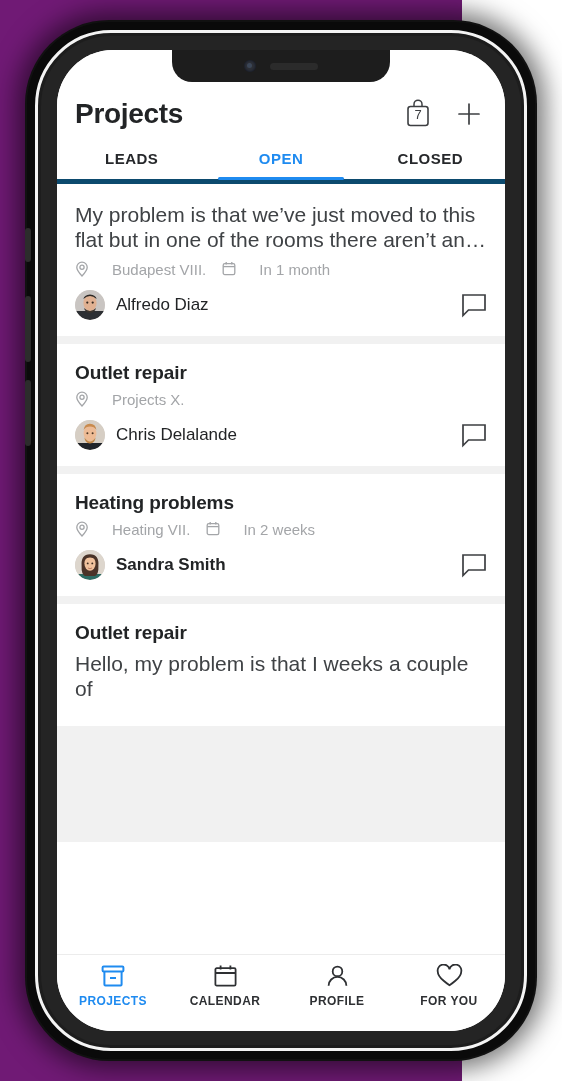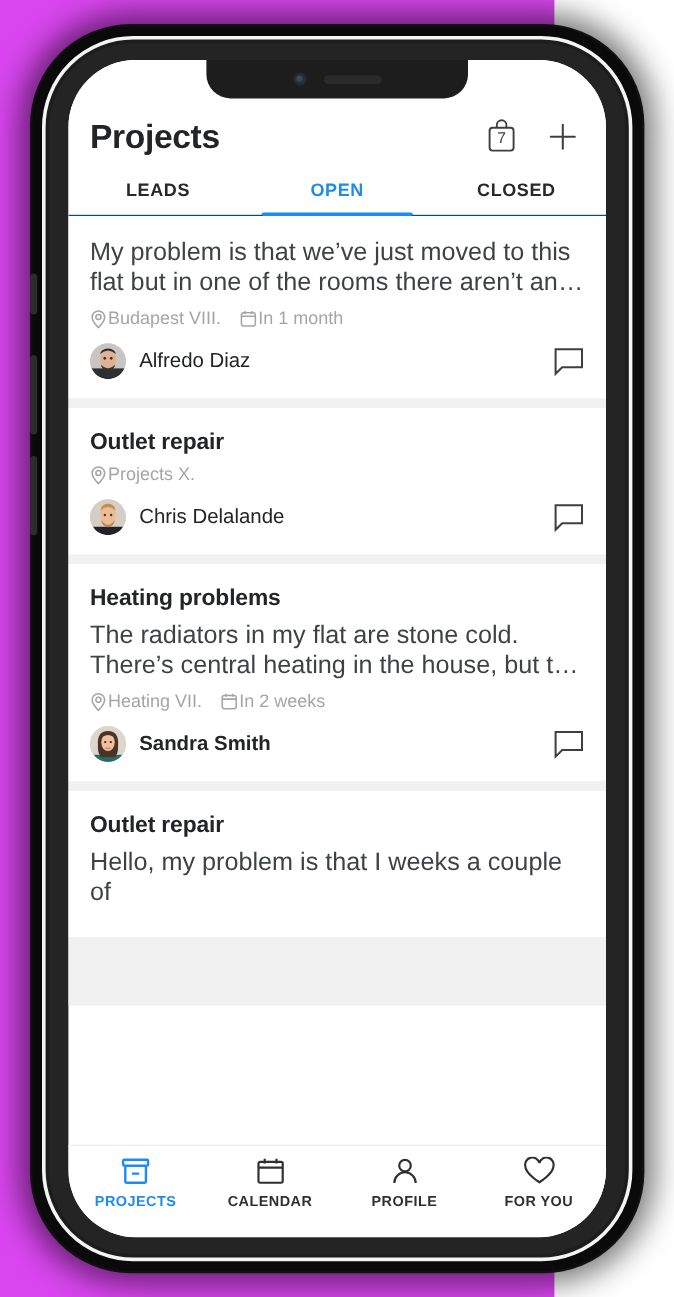--- a/index.html
+++ b/index.html
@@ -10,21 +10,21 @@
     background: #ffffff;
     font-family: "Liberation Sans", sans-serif;
     overflow: hidden;
   }
 
   
   #stage {
     position: relative;
     width: 462px;
     height: 1081px;
-    background: #d946ef;
+    background: #701a75;
   }
 
   .phone-outer {
     position: absolute;
     left: 27px;
     top: 22px;
     width: 508px;
     height: 1037px;
     background: #0a0a0a;
     border-radius: 82px;
@@ -148,21 +148,21 @@
     font-size: 13px;
     color: #3d3f42;
     font-family: "Liberation Sans", sans-serif;
   }
 
   
   .tabs {
     display: flex;
     background: #fff;
     padding-top: 14px;
-    border-bottom: 1px solid #0c4a6e;
+    border-bottom: 5px solid #0c4a6e;
   }
   .tab {
     flex: 1;
     text-align: center;
     padding: 6px 0 12px 0;
     font-size: 15px;
     font-weight: bold;
     letter-spacing: 0.5px;
     color: #26282b;
     cursor: pointer;
@@ -209,22 +209,21 @@
   .card-meta {
     display: flex;
     align-items: center;
     gap: 6px;
     margin-bottom: 12px;
     color: #a3a5a8;
     font-size: 15px;
   }
   .meta-item {
     display: flex;
-    align-items: center;
-    gap: 1px;
+    gap: 23px;
     margin-right: 10px;
   }
   .card-footer {
     display: flex;
     align-items: center;
     justify-content: space-between;
     gap: 19px;
   }
   .author {
     display: flex;
@@ -414,21 +413,20 @@
           <span class="icon-btn">
             <svg width="26" height="25" viewBox="0 0 26 25" fill="none" stroke="#3d3f42" stroke-width="1.7">
               <path d="M2 2 H24 V17 H7.5 L2 22.5 Z"></path>
             </svg>
           </span>
         </div>
       </div>
 
       <div class="card">
         <div class="card-title">Heating problems</div>
-        <div class="card-desc">The radiators in my flat are stone cold. There’s central heating in the house, but t…</div>
         <div class="card-meta">
           <span class="meta-item">
             <svg width="14" height="16" viewBox="0 0 14 16" fill="none" stroke="#a3a5a8" stroke-width="1.3">
               <path d="M7 15 C7 15 12.2 9.6 12.2 6.3 A5.2 5.2 0 0 0 1.8 6.3 C1.8 9.6 7 15 7 15 Z"></path>
               <circle cx="7" cy="6.2" r="2.1"></circle>
             </svg>
             <span>Heating VII.</span>
           </span>
           <span class="meta-item">
             <svg width="14" height="15" viewBox="0 0 14 15" fill="none" stroke="#a3a5a8" stroke-width="1.3">

